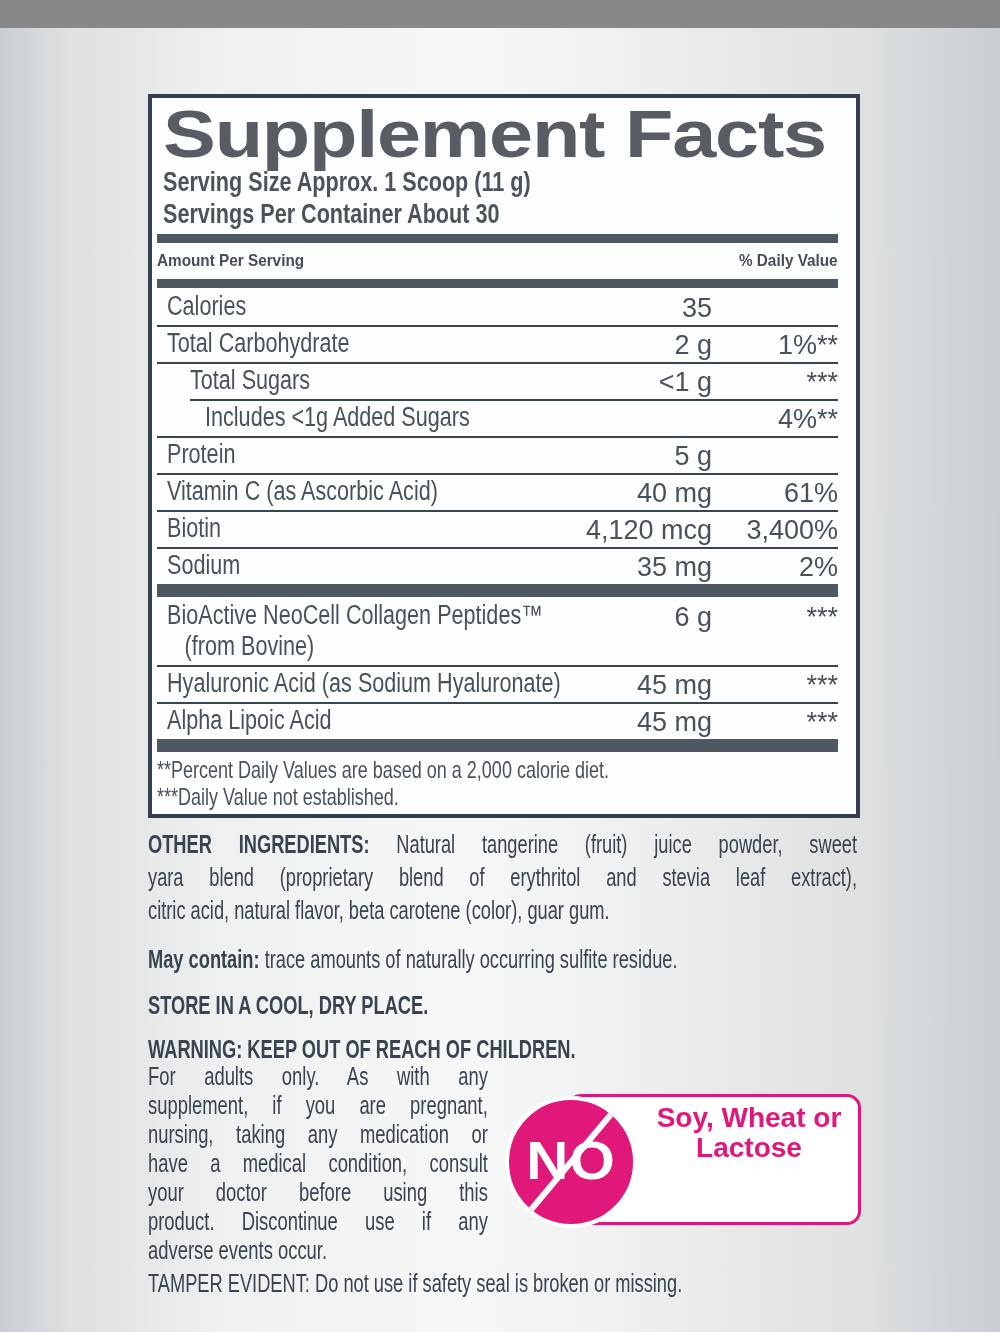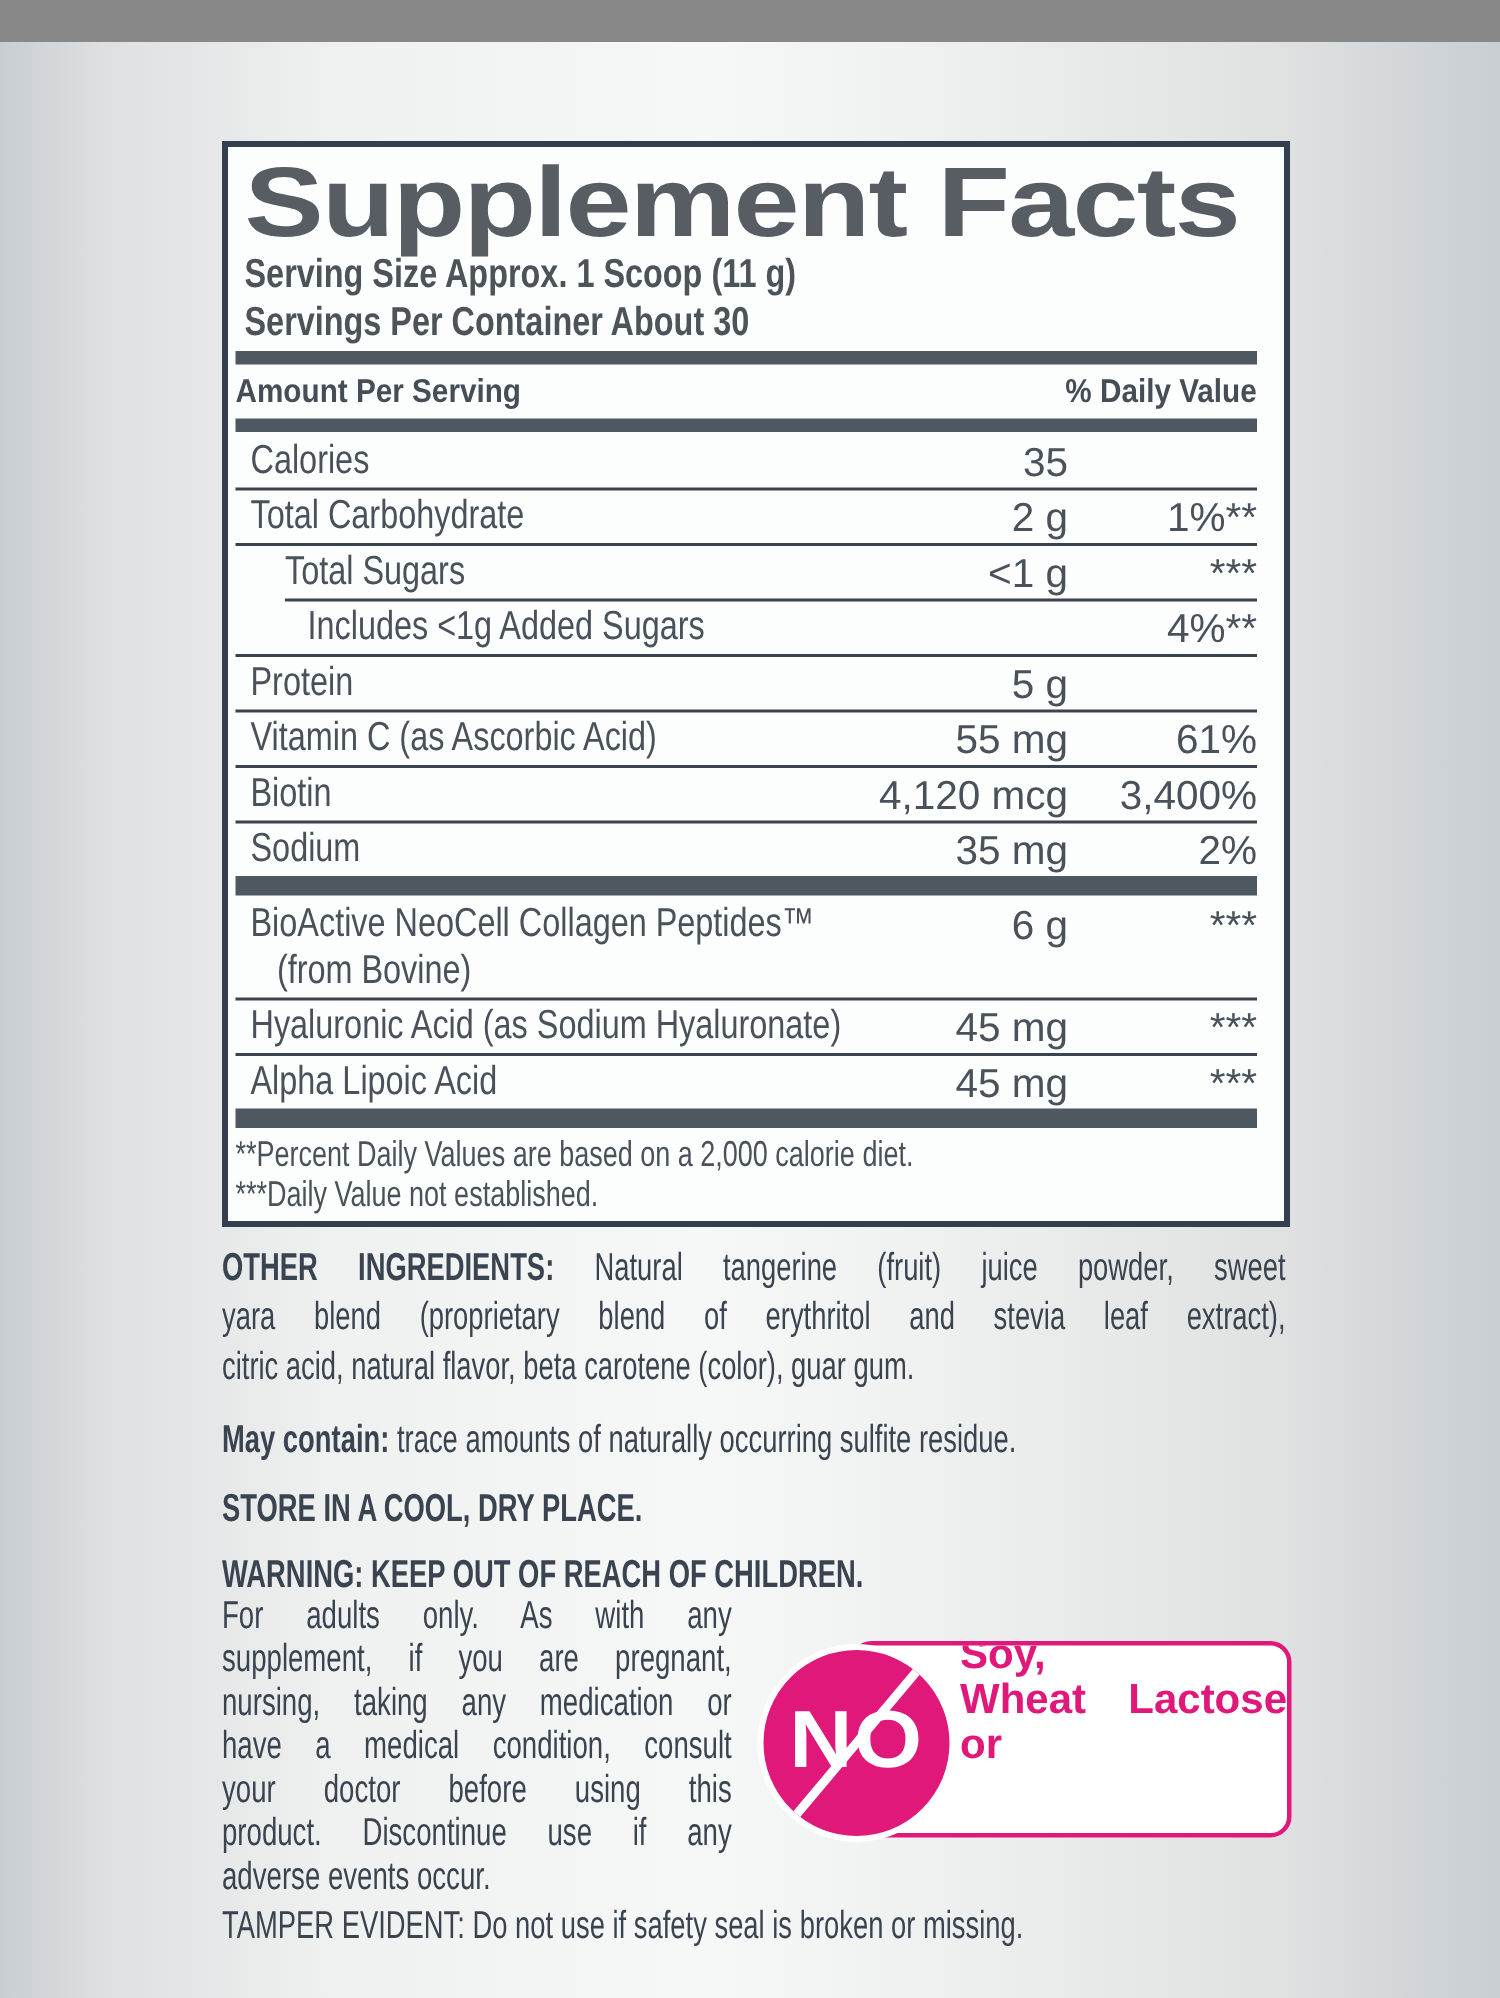--- a/index.html
+++ b/index.html
@@ -23,21 +23,21 @@
   }
   .serving{
     height:32px; line-height:32px; margin-left:6px;
     font-size:27px; font-weight:bold; color:#4C545A;
     transform:scaleX(0.8); transform-origin:0 50%; white-space:nowrap;
   }
   .bar{background:#4E5861; height:9px;}
   .bar-a{margin-top:4px;}
   .bar-b{height:13px;}
   .hdr{height:36px; display:flex; align-items:center; justify-content:space-between;
-       font-size:22px; font-weight:bold; color:#454E57;}
+       font-size:17px; font-weight:bold; color:#454E57;}
   .hdr .h-left{transform:scaleX(0.9); transform-origin:0 50%; white-space:nowrap;}
   .hdr .h-right{transform:scaleX(0.9); transform-origin:100% 50%; white-space:nowrap;}
   .row{position:relative; height:37px; box-sizing:border-box; padding-top:3px;
        font-size:27px; color:#49525A;}
   .row::before{content:""; position:absolute; top:0; left:0; right:0; height:2px; background:#3A4450;}
   .row.nosep::before{display:none;}
   .row.sepind::before{left:33px;}
   .row.tall{height:68px;}
   .row .lbl{display:inline-block; transform:scaleX(0.8); transform-origin:0 50%;
             white-space:nowrap; margin-left:10px; line-height:31px;}
@@ -59,21 +59,21 @@
   .one-line{white-space:nowrap; line-height:30px;}
   .may{top:916px;}
   .store{top:962px; font-weight:bold;}
   .warn{top:1006px; font-weight:bold;}
   .adults{top:1034px; width:480px; line-height:29px; transform:scaleX(0.708); transform-origin:0 0;}
   .tamper{top:1240px;}
   
   .badge{position:absolute; left:505px; top:1062px; width:356px; height:142px;}
   .badge-rect{position:absolute; left:62px; top:4px; width:294px; height:131px; box-sizing:border-box;
               border:3px solid var(--pink,#E0187A); border-radius:14px; background:#fff; overflow:hidden;}
-  .badge-top{height:72px; padding-left:70px; display:flex; 
+  .badge-top{height:72px; padding-left:70px; display:flex; flex-direction:column;
              justify-content:center; align-items:center;
              color:var(--pink,#E0187A); font-weight:bold; font-size:28px; line-height:30px;}
   .badge-bottom{position:absolute; left:0; right:0; top:72px; bottom:0; background:var(--pink,#E0187A);
                 padding-left:70px; display:flex; align-items:center; justify-content:center;
                 color:#fff; font-weight:bold; font-size:27px; letter-spacing:0.5px;}
   .badge-circle{position:absolute; left:0; top:6px; width:132px; height:132px; box-sizing:border-box;
                 border:4px solid #fff; border-radius:50%; background:var(--pink,#E0187A); overflow:hidden;}
   .slash{position:absolute; top:59px; left:-13px; width:150px; height:6px; background:#fff;
          transform:rotate(-50deg);}
   .no{position:absolute; top:0; left:0; right:0; bottom:4px; display:flex; align-items:center; justify-content:center;
@@ -93,21 +93,21 @@
       <span class="h-left">Amount Per Serving</span>
       <span class="h-right">% Daily Value</span>
     </div>
     <div class="bar"></div>
     <div id="rows">
         <div class="row ind0 nosep"><span class="lbl">Calories</span><span class="amt">35</span></div>
         <div class="row ind0"><span class="lbl">Total Carbohydrate</span><span class="amt">2 g</span><span class="dv">1%**</span></div>
         <div class="row ind1"><span class="lbl">Total Sugars</span><span class="amt">&lt;1 g</span><span class="dv">***</span></div>
         <div class="row ind2 sepind"><span class="lbl">Includes &lt;1g Added Sugars</span><span class="dv">4%**</span></div>
         <div class="row ind0"><span class="lbl">Protein</span><span class="amt">5 g</span></div>
-        <div class="row ind0"><span class="lbl">Vitamin C (as Ascorbic Acid)</span><span class="amt">55 mg</span><span class="dv">61%</span></div>
+        <div class="row ind0"><span class="lbl">Vitamin C (as Ascorbic Acid)</span><span class="amt">40 mg</span><span class="dv">61%</span></div>
         <div class="row ind0"><span class="lbl">Biotin</span><span class="amt">4,120 mcg</span><span class="dv">3,400%</span></div>
         <div class="row ind0"><span class="lbl">Sodium</span><span class="amt">35 mg</span><span class="dv">2%</span></div>
         <div class="bar bar-b"></div>
         <div class="row ind0 nosep tall"><span class="lbl"><div>BioActive NeoCell Collagen Peptides™</div><div class="sub">(from Bovine)</div></span><span class="amt">6 g</span><span class="dv">***</span></div>
         <div class="row ind0"><span class="lbl">Hyaluronic Acid (as Sodium Hyaluronate)</span><span class="amt">45 mg</span><span class="dv">***</span></div>
         <div class="row ind0"><span class="lbl">Alpha Lipoic Acid</span><span class="amt">45 mg</span><span class="dv">***</span></div>
         <div class="bar bar-b"></div>
       </div>
     <div class="footnotes">
         <div class="fn">**Percent Daily Values are based on a 2,000 calorie diet.</div>

